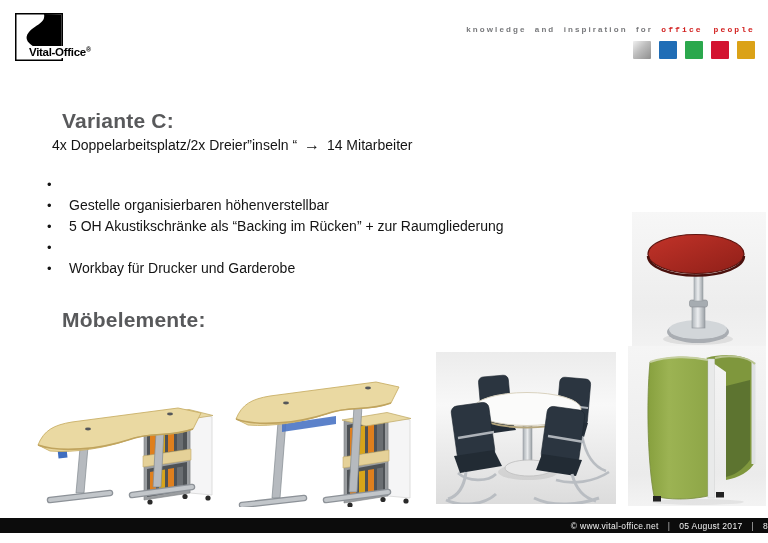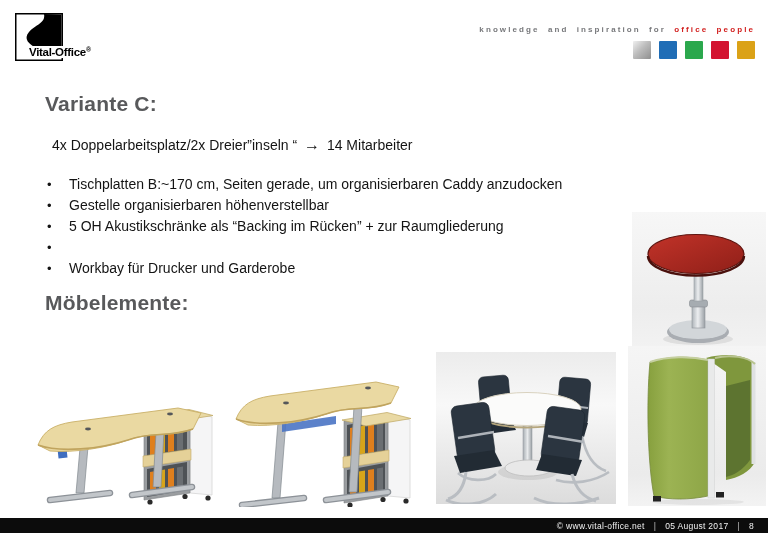--- a/index.html
+++ b/index.html
@@ -13,27 +13,27 @@
   .logo-text{
     position:absolute; left:13px; top:33px; font-size:11.5px; font-weight:bold;
     color:#000; letter-spacing:-0.3px; background:#fff; padding:0 2px 0 1px; white-space:nowrap;
   }
   .logo-text sup{font-size:7px; vertical-align:4px;}
   .tagline{
     position:absolute; right:13px; top:25px; font-size:8px; font-weight:bold;
     letter-spacing:2.1px; word-spacing:4px; white-space:nowrap; text-align:right;
   }
   .tg-gray{color:#77787b;margin-left:11px;}
-  .tg-red{color:#d2201f;}
+  .tg-red{color:#d2201f;font-family:Liberation Mono, monospace;}
   .squares{position:absolute; right:13px; top:41px; display:flex; gap:8px;}
   .sq{width:18px; height:18px; border-radius:1px; display:inline-block;}
   .sq-silver{background-image:linear-gradient(135deg,#f0f0f0 0%,#bdbdbd 45%,#8f8f8f 100%);}
   
   .title,.subtitle{
-    position:absolute; left:45px; margin:0; font-size:21px; font-weight:bold;
+    position:absolute; left:45px; margin:17px; font-size:21px; font-weight:bold;
     color:#58595b; letter-spacing:0.2px;
   }
   .title{top:92px;}
   .subtitle{top:291px;text-align:right;}
   .intro{position:absolute; left:52px; top:136px; font-size:14px; color:#141414; white-space:nowrap;}
   .intro .arrow{font-size:16px; font-weight:bold; padding:0 3px;}
   .bullets{position:absolute; left:47px; top:174px; width:660px;}
   .bullet{display:flex; font-size:14px; color:#141414; line-height:21px;}
   .bullet .dot{width:22px; flex:0 0 22px; font-size:13px;}
   
@@ -44,21 +44,21 @@
   .fig-desk-low{left:30px; top:352px; width:188px; height:153px; background:#fff;}
   .fig-desk-high{left:226px; top:350px; width:188px; height:157px; background:#fff;}
   .fig-meeting{left:436px; top:352px; width:180px; height:152px;
     background:linear-gradient(180deg,#ececec 0%,#f8f8f8 35%,#dcdcdc 100%);}
   .fig-workbay{left:628px; top:346px; width:138px; height:160px;
     background:linear-gradient(180deg,#f5f5f5 0%,#ebebeb 80%,#f3f3f3 100%);}
   
   .footer{
     position:absolute; left:0; top:518px; width:768px; height:15px; background:#0c0c0c;
     color:#f2f2f2; display:flex; align-items:center; justify-content:flex-end;
-    gap:9px; padding-right:14px; box-sizing:border-box; font-size:8.5px; letter-spacing:0.3px;
+    gap:9px; box-sizing:border-box; font-size:8.5px; letter-spacing:0.3px;
   }
   .footer .sep{color:#bfbfbf;}
 </style>
 </head>
 <body>
 
 <div class="slide">
 
   <div class="logo">
     <svg width="48" height="48" viewBox="0 0 48 48">
@@ -84,21 +84,20 @@
 
   <div class="intro">
     <span>4x Doppelarbeitsplatz/2x Dreier”inseln “</span>
     <span class="arrow">→</span>
     <span>14 Mitarbeiter</span>
   </div>
 
   <div class="bullets">
     <div class="bullet">
         <span class="dot">•</span>
-        <span class="btext">Tischplatten B:~170 cm, Seiten gerade, um organisierbaren Caddy anzudocken</span>
       </div>
     <div class="bullet">
         <span class="dot">•</span>
         <span class="btext">Gestelle organisierbaren höhenverstellbar</span>
       </div>
     <div class="bullet">
         <span class="dot">•</span>
         <span class="btext">5 OH Akustikschränke als “Backing im Rücken” + zur Raumgliederung</span>
       </div>
     <div class="bullet">

